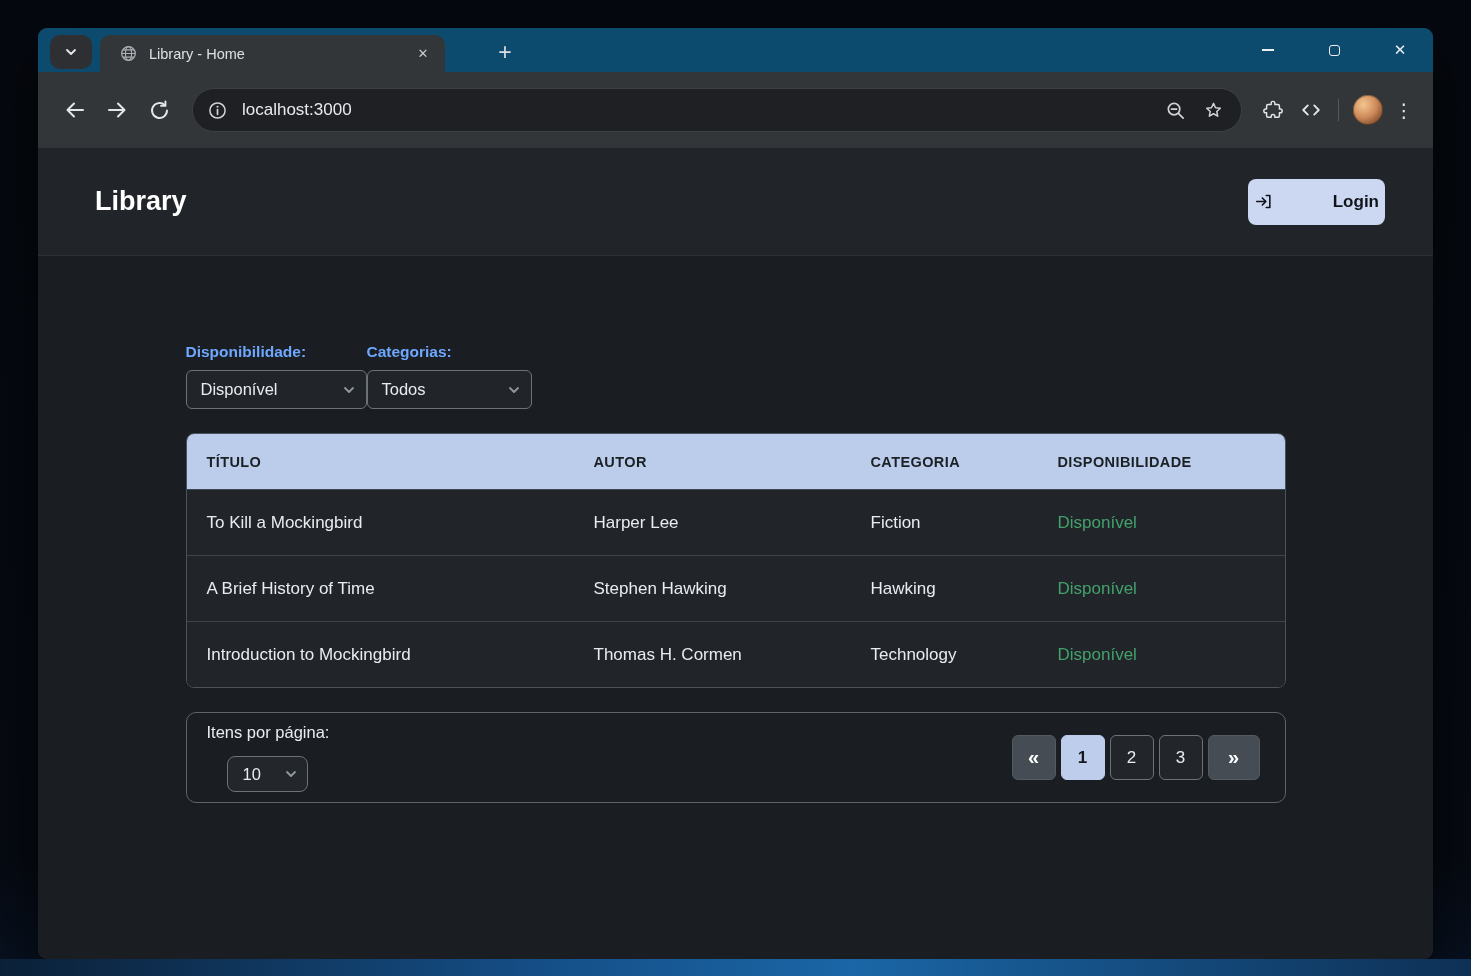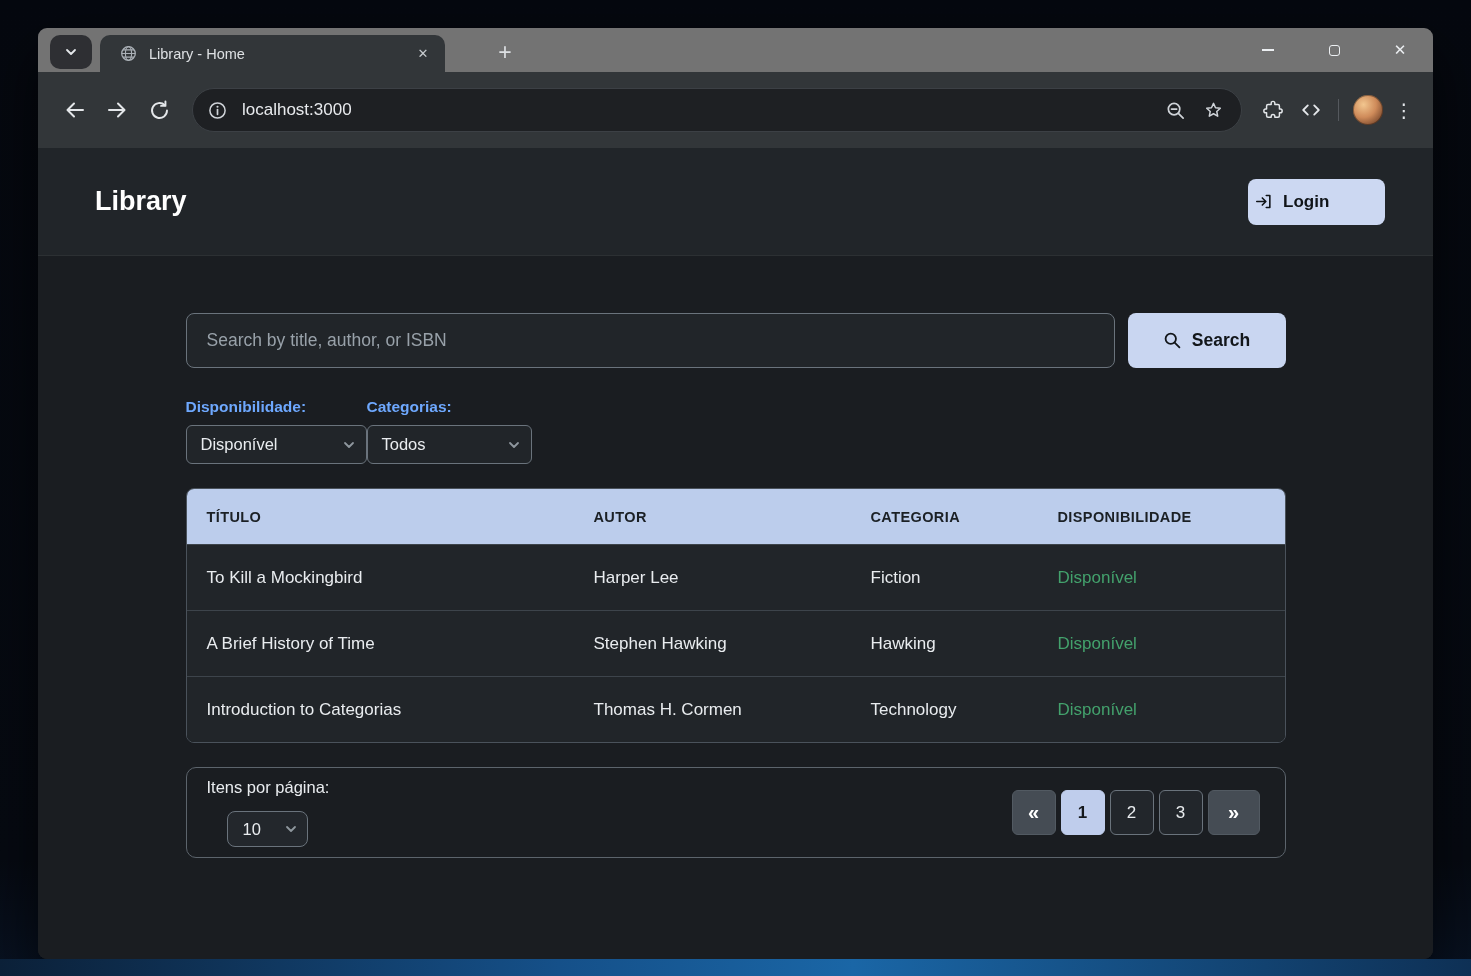--- a/index.html
+++ b/index.html
@@ -11,21 +11,21 @@
   }
   .desk-band { position:absolute; left:0; right:0; bottom:0; height:17px;
     background:linear-gradient(90deg,#0b2038 0%,#155089 38%,#1a66a6 58%,#0e3055 100%); }
 
   
   .window { position:absolute; left:38px; top:28px; width:1395px; height:931px;
     border-radius:9px; overflow:hidden; background:#202124;
     box-shadow:0 22px 60px rgba(0,0,0,.65); }
 
   
-  .tabstrip { position:relative; height:44px; background:#737373; }
+  .tabstrip { position:relative; height:44px; background:#0c4a6e; }
   .tab-search { position:absolute; left:12px; top:7px; width:42px; height:34px;
     border-radius:10px; background:#2e2f33; display:flex; align-items:center; justify-content:center; }
   .tab { position:absolute; left:62px; top:7px; width:345px; height:37px;
     background:#323639; border-radius:10px 10px 0 0; display:flex; align-items:center;
     padding:0 12px 0 20px; gap:12px; }
   .tab-title { flex:1; color:#dde0e3; font-size:14.5px; white-space:nowrap; overflow:hidden; }
   .tab-close { width:20px; height:20px; border-radius:50%; display:flex; align-items:center;
     justify-content:center; color:#c7cbcf; font-size:13px; }
   .newtab { position:absolute; left:452px; top:9px; width:30px; height:30px; border-radius:50%;
     color:#dde0e3; font-size:23px; line-height:1; display:flex; align-items:center; justify-content:center; }
@@ -51,21 +51,21 @@
   .kebab { width:30px; height:38px; display:flex; align-items:center; justify-content:center;
     color:#e4e7ea; font-size:19px; flex:0 0 auto; }
 
   
   .page { height:811px; display:flex; flex-direction:column; }
   .page-header { height:108px; background:#212529; display:flex; align-items:center;
     justify-content:space-between; padding:0 48px 0 57px; flex:0 0 auto;
     border-bottom:1px solid rgba(255,255,255,.05); }
   .page-title { color:#ffffff; font-size:27px; font-weight:700; }
   .login-btn { width:137px; height:46px; border-radius:8px; background:#ccd8f2; border:none;
-    color:#101418; display:flex; align-items:center; justify-content:flex-start; gap:10px;
+    color:#101418; display:flex; align-items:center; justify-content:space-between; gap:10px;
     font-size:17px; font-weight:600; cursor:pointer; font-family:inherit; }
   .page-body { flex:1; background:#1a1d21; }
   .container { width:1100px; margin:0 auto; padding-top:57px; }
 
   
   .search-row { display:flex; gap:13px; }
   .search-input { flex:1; height:55px; background:#212529; border:1px solid #6a737c;
     border-radius:8px; color:#e9ecef; font-size:17.5px; padding:0 20px; outline:none; font-family:inherit; }
   .search-input::placeholder { color:#98a1a9; }
   .search-btn { width:158px; height:55px; border-radius:8px; background:#c9d6f1; border:none;
@@ -223,32 +223,20 @@
               <path d="M15.5 4.5H20v15h-4.5" fill="none" stroke="#101418" stroke-width="2" stroke-linecap="round" stroke-linejoin="round"></path>
             </svg>
           </span>
           <span>Login</span>
         </button>
       </div>
 
       <div class="page-body">
         <div class="container">
 
-          <div class="search-row">
-            <input class="search-input" type="text" placeholder="Search by title, author, or ISBN" style="">
-            <button class="search-btn">
-              <span>
-                <svg width="19" height="19" viewBox="0 0 22 22">
-                  <circle cx="9" cy="9" r="6" fill="none" stroke="#12161a" stroke-width="2.1"></circle>
-                  <path d="M13.5 13.5 19 19" stroke="#12161a" stroke-width="2.1" stroke-linecap="round"></path>
-                </svg>
-              </span>
-              <span>Search</span>
-            </button>
-          </div>
 
           <div class="filters">
             <div>
               <div class="filter-label">Disponibilidade:</div>
               <div class="select sel-availability">
                 <span>Disponível</span>
                 <span>
                   <svg width="14" height="14" viewBox="0 0 14 14">
                       <path d="M3 5l4 4 4-4" fill="none" stroke="#8f979e" stroke-width="1.8" stroke-linecap="round" stroke-linejoin="round"></path>
                     </svg>
@@ -281,21 +269,21 @@
               <span class="t-cell">Fiction</span>
               <span class="t-cell avail">Disponível</span>
             </div>
             <div class="t-row">
               <span class="t-cell">A Brief History of Time</span>
               <span class="t-cell">Stephen Hawking</span>
               <span class="t-cell">Hawking</span>
               <span class="t-cell avail">Disponível</span>
             </div>
             <div class="t-row">
-              <span class="t-cell">Introduction to Categorias</span>
+              <span class="t-cell">Introduction to Mockingbird</span>
               <span class="t-cell">Thomas H. Cormen</span>
               <span class="t-cell">Technology</span>
               <span class="t-cell avail">Disponível</span>
             </div>
           </div>
 
           <div class="pagebar">
             <div class="pp-left">
               <span class="pp-label">Itens por página:</span>
               <div class="pp-select">

